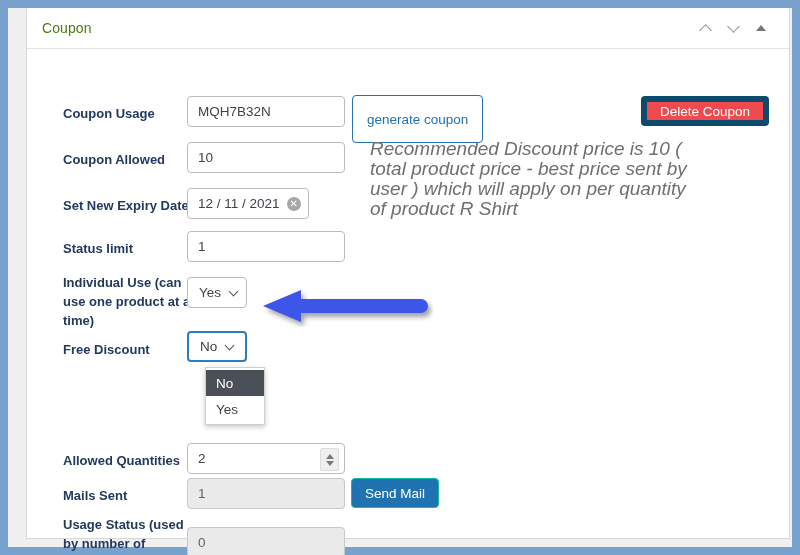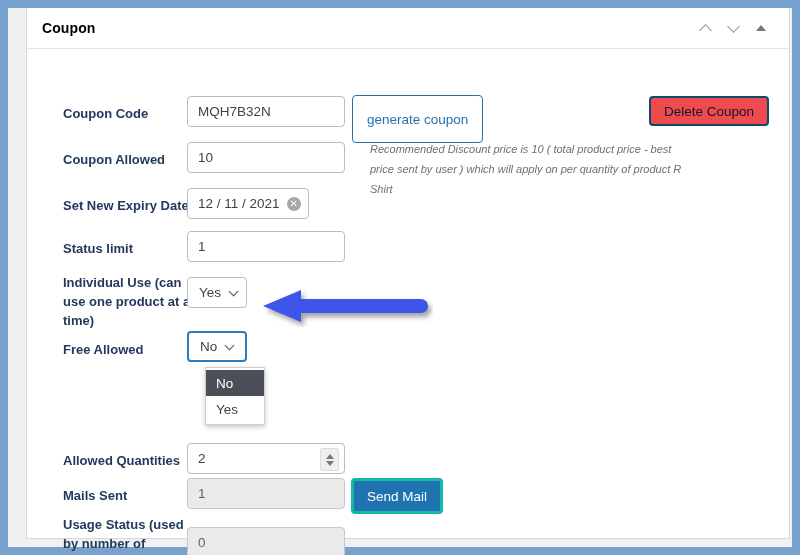--- a/index.html
+++ b/index.html
@@ -43,22 +43,22 @@
     position: relative;
     height: 41px;
     border-bottom: 1px solid #e2e4e7;
     box-sizing: border-box;
   }
   #card-title {
     position: absolute;
     left: 15px;
     top: 12px;
     font-size: 14px;
-    font-weight: 700;
-    color: #000000;
+    font-weight: 400;
+    color: #4d7c0f;
     letter-spacing: .1px;
   }
   .header-btn {
     position: absolute;
     top: 8px;
     width: 24px;
     height: 24px;
     display: flex;
     align-items: center;
     justify-content: center;
@@ -206,40 +206,40 @@
     padding: 0 14px;
     font-size: 13.5px;
     color: #2271b1;
     background: #ffffff;
     border: 1px solid #2271b1;
   }
   #delete-coupon-button {
     height: 30px;
     padding: 0 13px;
     font-size: 13.5px;
-    color: #0f172a;
+    color: #ffffff;
     background: #ef4a4e;
-    border: 2px solid #0c4a6e;
+    border: 6px solid #0c4a6e;
   }
   #send-mail-button {
-    height: 36px;
+    height: 30px;
     padding: 0 13px;
     font-size: 13.5px;
     color: #ffffff;
     background: #1f73b0;
-    border: 3px solid #14b8a6;
+    border: 1px solid #14b8a6;
   }
 
   
   #recommend-hint {
     position: absolute;
     left: 343px;
     top: 90px;
     width: 322px;
-    font-size: 11px;
+    font-size: 19px;
     font-style: italic;
     line-height: 20px;
     color: #6f6f6f;
   }
 
   
   #expiry-date-field {
     box-sizing: border-box;
     height: 31px;
     width: 122px;
@@ -323,21 +323,21 @@
         <span class="chev down"></span>
       </div>
       <div class="header-btn" id="btn-collapse">
         <span class="tri-up"></span>
       </div>
     </div>
 
     <div id="card-body">
 
       <div class="field-row" style="top:55px;">
-        <div class="field-label">Coupon Code</div>
+        <div class="field-label">Coupon Usage</div>
         <div class="ctrl" style="left:160px; top:-8px;">
           <input class="txt" id="coupon-code-input" style="width: 158px;" value="MQH7B32N">
         </div>
         <div class="ctrl" style="left:325px; top:-9px;">
           <div class="btn" id="generate-coupon-button">generate coupon</div>
         </div>
         <div class="ctrl" style="right:20px; top:-8px;">
           <div class="btn" id="delete-coupon-button">Delete Coupon</div>
         </div>
       </div>
@@ -372,21 +372,21 @@
         <div class="field-label" style="width:136px;">Individual Use (can use one product at a time)</div>
         <div class="ctrl" style="left:160px; top:4px;">
           <div class="select-box" id="individual-use-select" style="width:60px;">
             <span>Yes</span>
             <span class="caret"></span>
           </div>
         </div>
       </div>
 
       <div class="field-row" style="top:291px;">
-        <div class="field-label">Free Allowed</div>
+        <div class="field-label">Free Discount</div>
         <div class="ctrl" style="left:160px; top:-9px;">
           <div class="select-box focused" id="free-shipping-select" style="width:60px;">
             <span>No</span>
             <span class="caret"></span>
           </div>
         </div>
       </div>
 
       <div id="free-shipping-options" style="left:178px; top:318px; width:60px;">
         <div class="opt selected">No</div>

